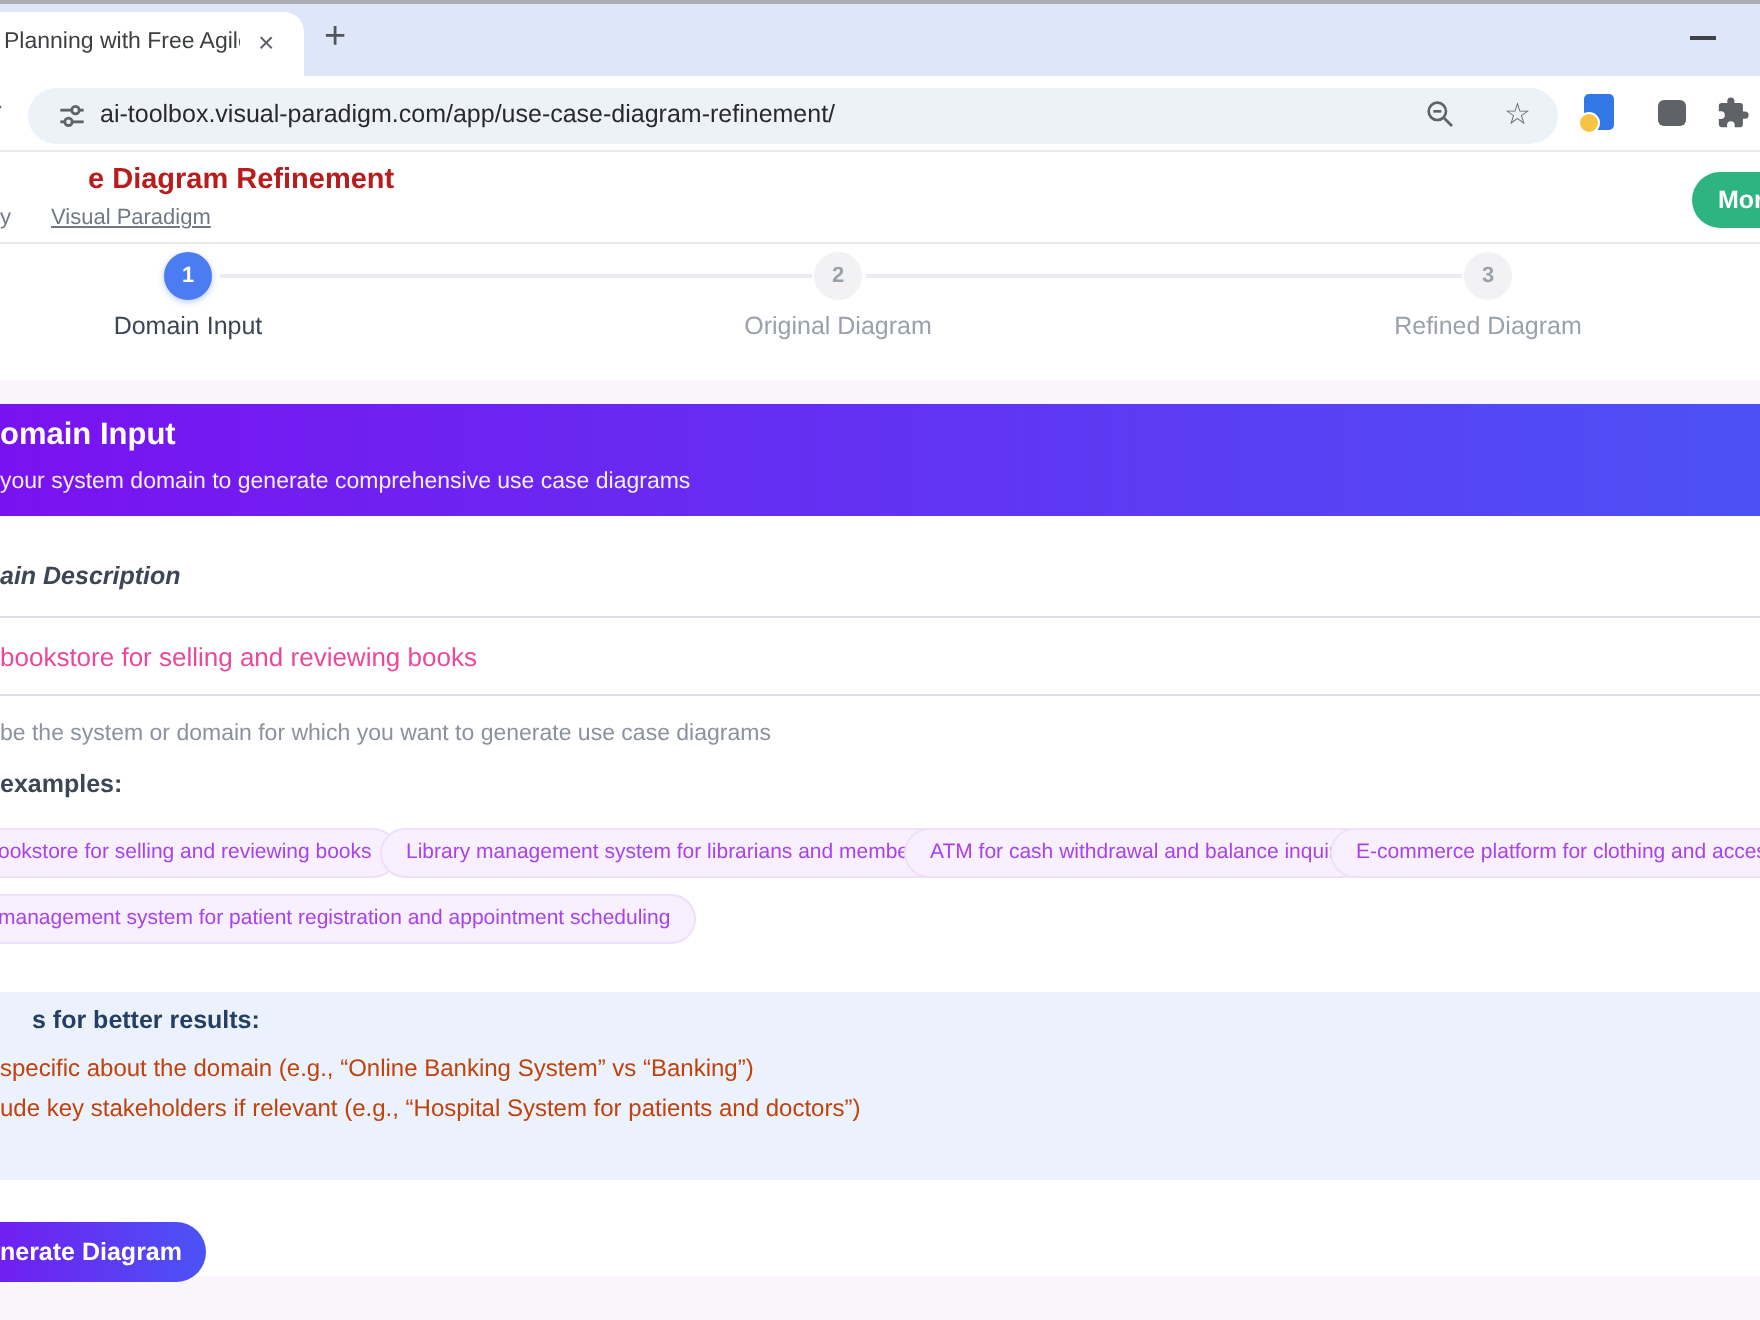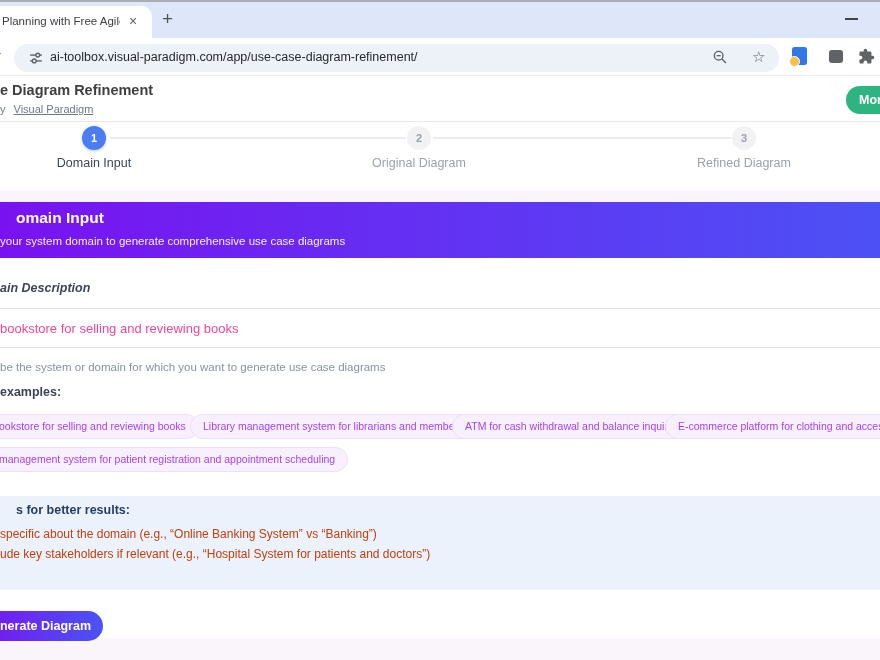--- a/index.html
+++ b/index.html
@@ -21,39 +21,39 @@
   .reload-sliver { left:-13px; top:45px; font-size:17px; color:#5f6368; }
   .omnibox { left:14px; top:44px; width:765px; height:28px; border-radius:14px; background:#edf1f8; }
   .urltext { left:50px; top:50px; font-size:12.5px; color:#27292c; }
   .staricon { left:752px; top:48px; font-size:15px; color:#5f6368; cursor:pointer; }
   .ext-doc { left:792px; top:47px; width:15px; height:18px; background:#3178e6; border-radius:2.5px; }
   .ext-doc::after { content:""; position:absolute; left:-3px; bottom:-2px; width:9px; height:9px; border-radius:50%; background:#f6c344; border:1.5px solid #fff; }
   .ext-gray { left:829px; top:50px; width:14px; height:13px; background:#5f6368; border-radius:3px; }
 
   
   .appheader { left:0; top:76px; width:880px; height:46px; background:#fff; border-bottom:1px solid #e9e9ec; }
-  .apptitle { left:0; top:82px; font-size:14.5px; font-weight:bold; color:#404040; }
+  .apptitle { left:0; top:82px; font-size:14.5px; font-weight:bold; color:#b91c1c;padding-left:44px; }
   .byline { left:0; top:103px; font-size:11px; color:#6f7884; }
-  .byline a { color:#6f7884; text-decoration:underline; margin-left:8px; cursor:pointer; }
+  .byline a { color:#6f7884; text-decoration:underline; margin-left:20px; cursor:pointer; }
   .morebtn { left:846px; top:86px; width:60px; height:28px; background:#2eb480; border-radius:14px 0 0 14px; color:#fff; font-size:12.5px; font-weight:bold; line-height:28px; padding-left:13px; cursor:pointer; }
 
   
   .stepper-bg { left:0; top:122px; width:880px; height:68px; background:#fff; }
   .stepline { top:137px; height:2px; background:#ececf0; }
   .stepcircle { top:126px; width:24px; height:24px; border-radius:50%; display:flex; align-items:center; justify-content:center; font-size:11px; font-weight:bold; }
   .step-active { background:#4c7cf1; color:#fff; box-shadow:0 1px 3px rgba(76,124,241,.4); }
   .step-idle { background:#f2f2f5; color:#9ba1aa; }
   .steplabel { top:156px; font-size:12.5px; text-align:center; }
   .lab-active { color:#3c4555; }
   .lab-idle { color:#9ba1aa; }
 
   
   .pagebg { left:0; top:190px; width:880px; height:470px; background:#faf5fb; }
   .banner { left:-30px; top:202px; width:940px; height:56px; background:linear-gradient(90deg,#7b10f0,#4b53f5); border-radius:12px 12px 0 0; }
-  .banner-title { left:0; top:209px; font-size:15.5px; font-weight:bold; color:#fff;padding-left:16px; }
+  .banner-title { left:0; top:209px; font-size:15.5px; font-weight:bold; color:#fff; }
   .banner-sub { left:0; top:235px; font-size:11.5px; color:rgba(255,255,255,.92); }
   .card { left:-30px; top:258px; width:940px; height:380px; background:#fff; }
 
   .desclabel { left:0; top:281px; font-size:12.5px; font-weight:bold; color:#3d4655;font-style:italic; }
   .descbox { left:-20px; top:308px; width:930px; height:40px; border:1px solid #dcdee3; border-radius:8px; background:#fff; cursor:text; }
   .descvalue { left:0; top:321px; font-size:13px; color:#ec4899; }
   .helper { left:0; top:361px; font-size:11.5px; color:#8b929e; }
   .exlabel { left:0; top:385px; font-size:12.5px; font-weight:bold; color:#3d4655; }
 
   .pill { height:25px; border:1px solid #eedffb; background:#f8f0fe; border-radius:13px; color:#a743ea; font-size:10.5px; line-height:23px; padding:0 12px; white-space:nowrap; cursor:pointer; }

